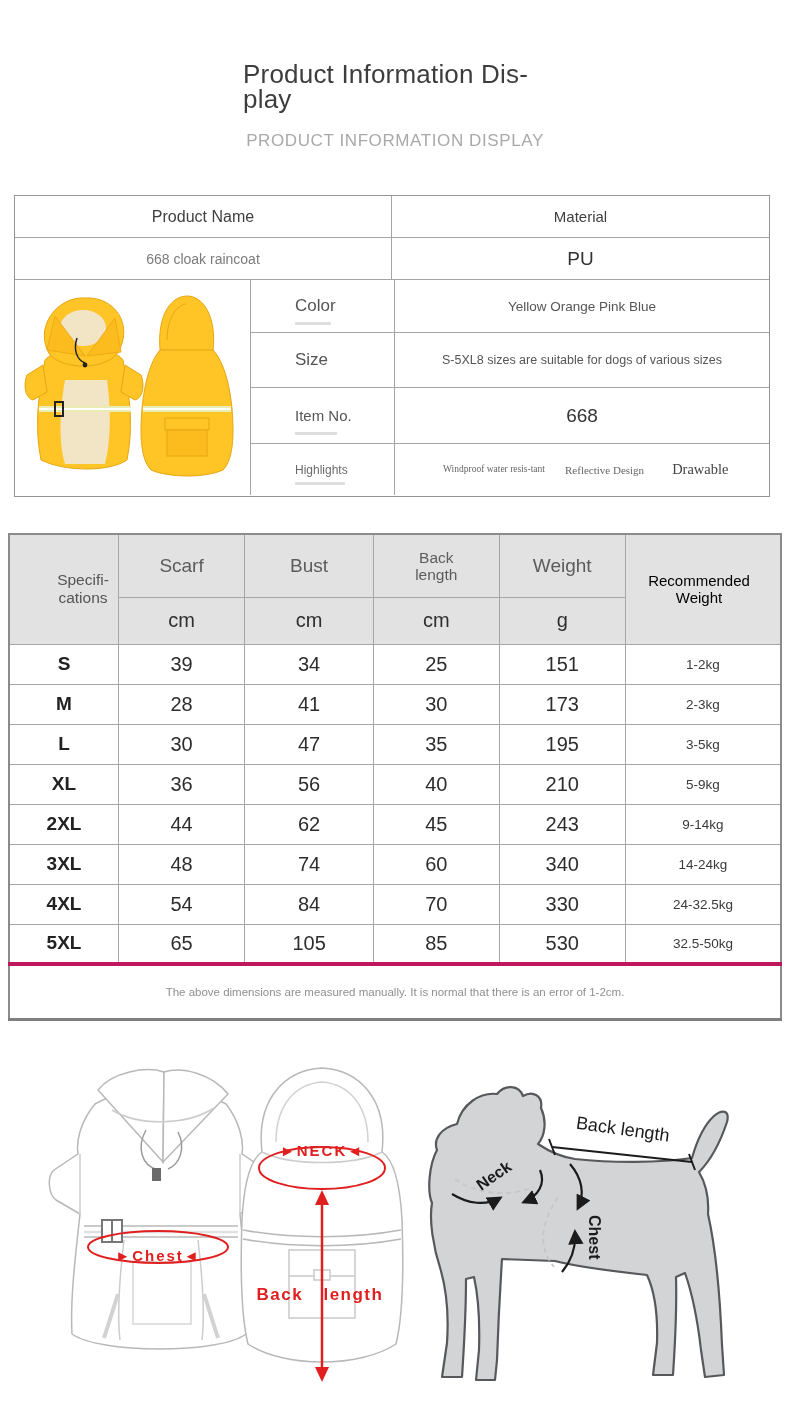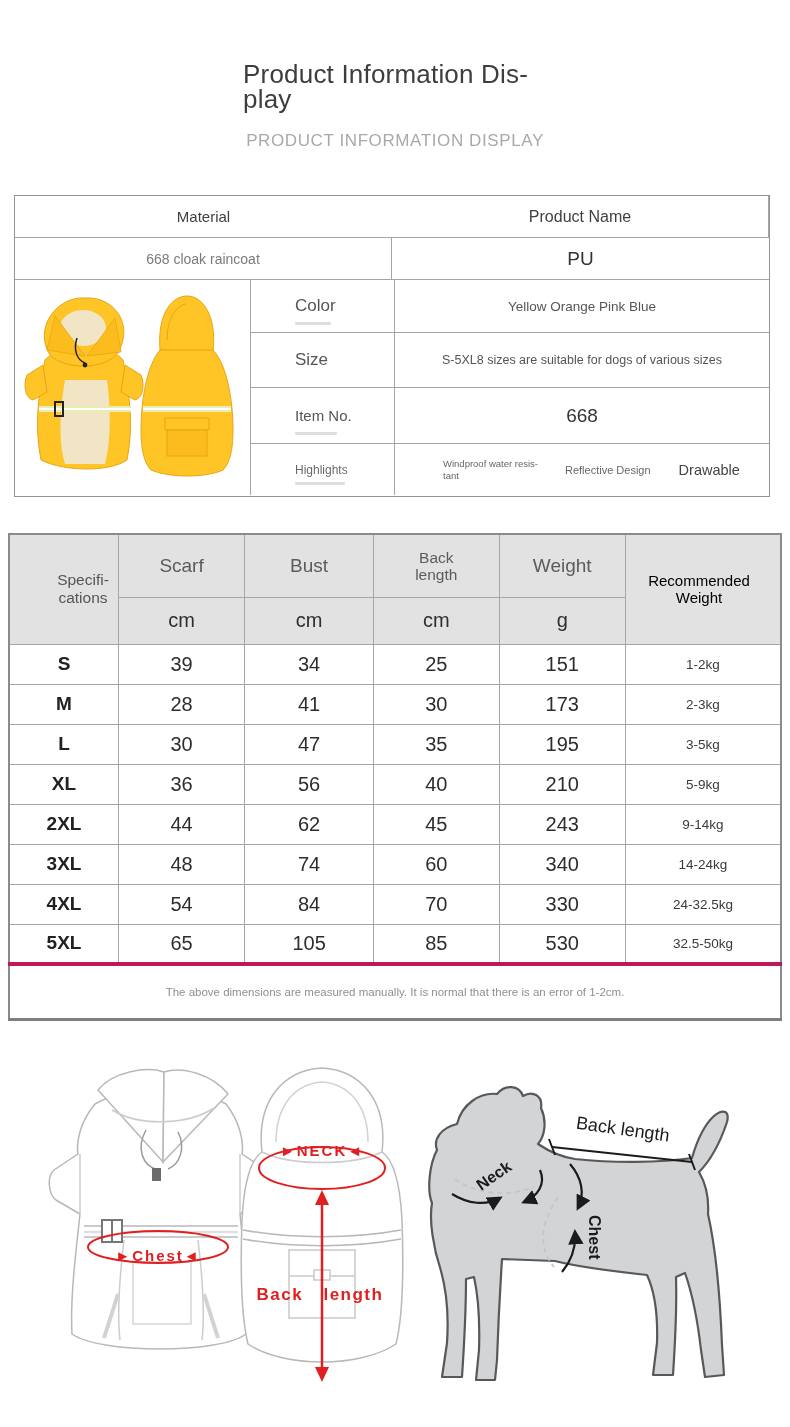--- a/index.html
+++ b/index.html
@@ -42,21 +42,21 @@
   .srow-color{ height:53px; } .srow-size{ height:55px; } .srow-item{ height:56px; }
   .slbl{ width:144px; border-right:1px solid #a5a5a5; display:flex; align-items:center;
          padding-left:44px; color:#555; }
   .sval{ flex:1; display:flex; align-items:center; justify-content:center; color:#555; }
   .lbl-color,.lbl-size{ font-size:17px; }
   .lbl-item{ font-size:15px; }
   .lbl-high{ font-size:12px; color:#6a6a6a; }
   .val-color{ font-size:13.5px; }
   .val-size{ font-size:12.5px; }
   .val-item{ font-size:19px; color:#333; }
-  .val-high{ justify-content:flex-start; padding-left:48px; gap:14px; color:#666; }
+  .val-high{ justify-content:flex-start; padding-left:48px; gap:14px; color:#666;font-family:Liberation Serif, serif; }
   .hl-1{ width:108px; font-size:9.5px; line-height:1.2; }
   .hl-2{ font-size:11px; }
   .hl-3{ font-size:14.5px; color:#444; margin-left:14px; }
   .artifact{ position:absolute; background:#dedede; height:3px; border-radius:1px; }
 
   
   table.size-table{
     position:absolute; left:8px; top:533px; width:774px;
     border-collapse:collapse; background:#fff;
     border:2px solid #8b8b8b; border-bottom:3px solid #7f7f7f;
@@ -84,22 +84,22 @@
 <body>
 
 <div class="title-block">
   <span>Product Information Dis-</span><br>
   <span>play</span>
 </div>
 <div class="subtitle">PRODUCT INFORMATION DISPLAY</div>
 
 <div class="info-table">
   <div class="it-row it-r12">
+    <div class="it-cell it-left pn-label">Product Name</div>
     <div class="it-cell it-right mat-label">Material</div>
-    <div class="it-cell it-left pn-label">Product Name</div>
   </div>
   <div class="it-row it-r12">
     <div class="it-cell it-left pn-value">668 cloak raincoat</div>
     <div class="it-cell it-right mat-value">PU</div>
   </div>
   <div class="it-main">
     <div class="photo-cell">
       
       <svg width="236" height="215" viewBox="0 0 236 215" aria-hidden="true">
         <g>

